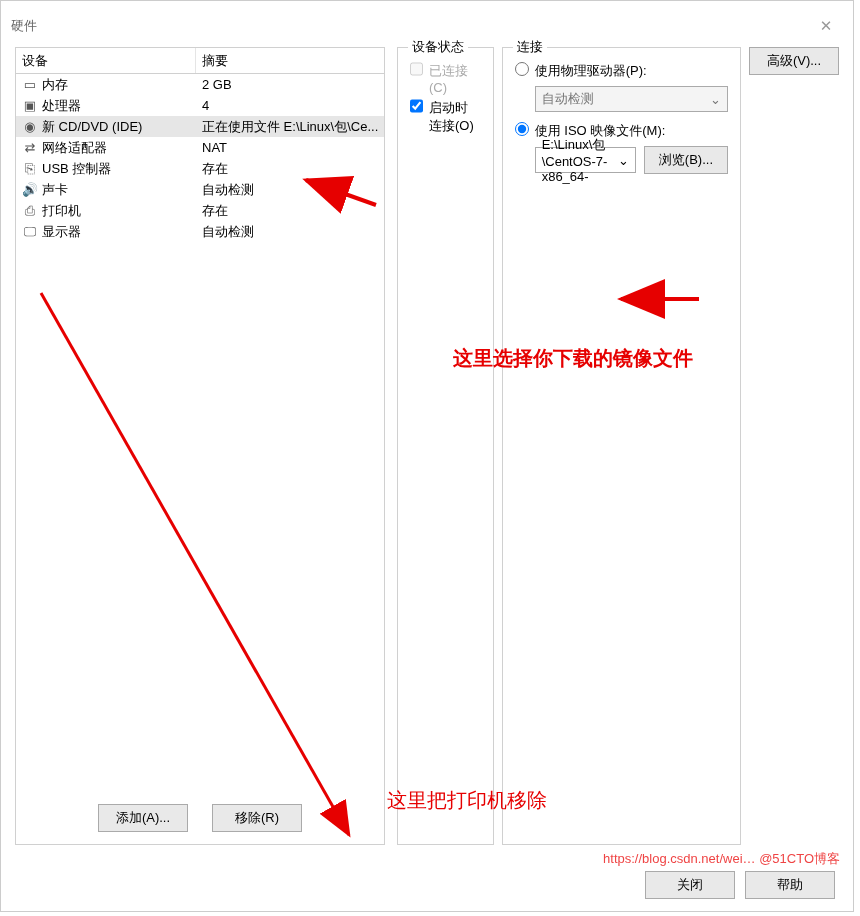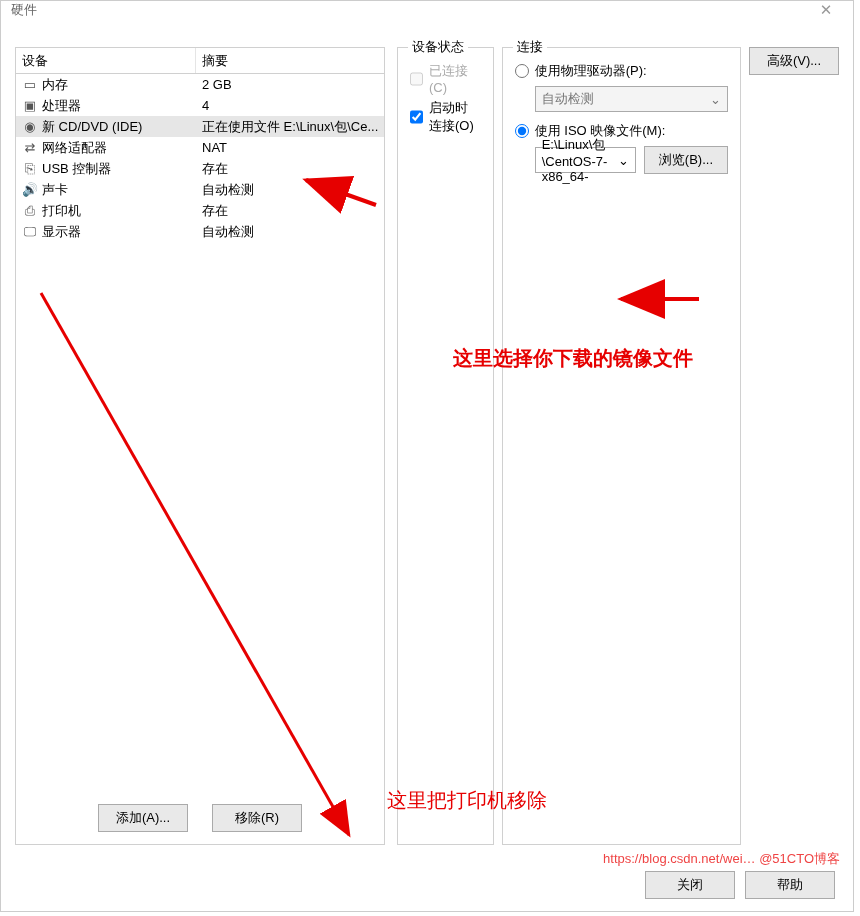--- a/index.html
+++ b/index.html
@@ -1,39 +1,39 @@
 <!DOCTYPE html>
 <html><head>
 <meta charset="utf-8">
 <style>
   * { box-sizing: border-box; font-family: "Microsoft YaHei", "Segoe UI", sans-serif; }
   body { margin: 0; background: #fff; width: 860px; height: 916px; overflow: hidden; }
   .dialog { width: 854px; height: 912px; border: 1px solid #ccc; background: #fff; display: flex; flex-direction: column; }
-  .titlebar { height: 34px; display: flex; align-items: flex-start; padding: 0 10px; color: #666; font-size: 13px; }
+  .titlebar { height: 34px; display: flex; align-items: flex-end; padding: 0 10px; color: #666; font-size: 13px; }
   .title { flex: 1; }
   .close-x { width: 34px; text-align: center; color: #999; font-size: 15px; }
   .body { flex: 1; padding: 12px 14px 14px 14px; display: flex; gap: 12px; overflow: hidden; position: relative; }
   .left { width: 370px; border: 1px solid #d0d0d0; display: flex; flex-direction: column; }
   .right { flex: 1; display: flex; flex-direction: row; gap: 8px; }
   .tbl-head { display: flex; height: 26px; border-bottom: 1px solid #d0d0d0; font-size: 13px; color: #000; }
   .tbl-head > div { padding: 4px 6px; }
   .col-dev { width: 180px; border-right: 1px solid #e5e5e5; }
   .col-sum { flex: 1; }
   .rows { flex: 1; overflow: hidden; }
   .row { display: flex; height: 21px; font-size: 13px; align-items: center; }
   .row.sel { background: #e6e6e6; }
   .row .dev { width: 180px; display: flex; align-items: center; gap: 4px; padding-left: 6px; white-space: nowrap; overflow: hidden; }
   .row .sum { flex: 1; padding-left: 6px; white-space: nowrap; overflow: hidden; text-overflow: ellipsis; }
   .ico { width: 16px; height: 16px; display: inline-flex; align-items: center; justify-content: center; color: #555; }
   .left-btns { display: flex; justify-content: center; gap: 24px; padding: 10px 0 12px 0; }
   .btn { height: 28px; min-width: 90px; background: #e9e9e9; border: 1px solid #aaa; font-size: 13px; padding: 0 14px; cursor: pointer; }
   .btn:disabled { color: #999; }
   .fieldset { border: 1px solid #d0d0d0; padding: 10px 12px 12px 12px; position: relative; font-size: 13px; }
   .fieldset .legend { position: absolute; top: -10px; left: 10px; background: #fff; padding: 0 4px; color: #000; }
-  .checkbox-row, .radio-row { display: flex; align-items: center; gap: 6px; margin: 4px 0; }
+  .checkbox-row, .radio-row { display: flex; gap: 6px; margin: 4px 0; }
   .checkbox-row.disabled { color: #aaa; }
   .sel-row { display: flex; gap: 8px; align-items: center; margin-top: 6px; }
   .select { flex: 1; height: 26px; border: 1px solid #aaa; background: #f4f4f4; font-size: 13px; padding: 0 6px; display: flex; align-items: center; justify-content: space-between; color: #777; }
   .select.act { background: #fff; color: #000; }
   .adv-row { display: flex; justify-content: flex-end; }
   .footer { height: 52px; border-top: none; display: flex; justify-content: flex-end; align-items: center; gap: 10px; padding: 0 18px; }
   .anno { position: absolute; color: #e60000; font-size: 20px; font-weight: 400; pointer-events: none; }
   #anno1 { left: 452px; top: 310px; font-weight: bold; }
   #anno2 { left: 386px; top: 752px; }
   .watermark { position: absolute; right: 20px; bottom: 48px; color: #ef4444; font-size: 13px; }

